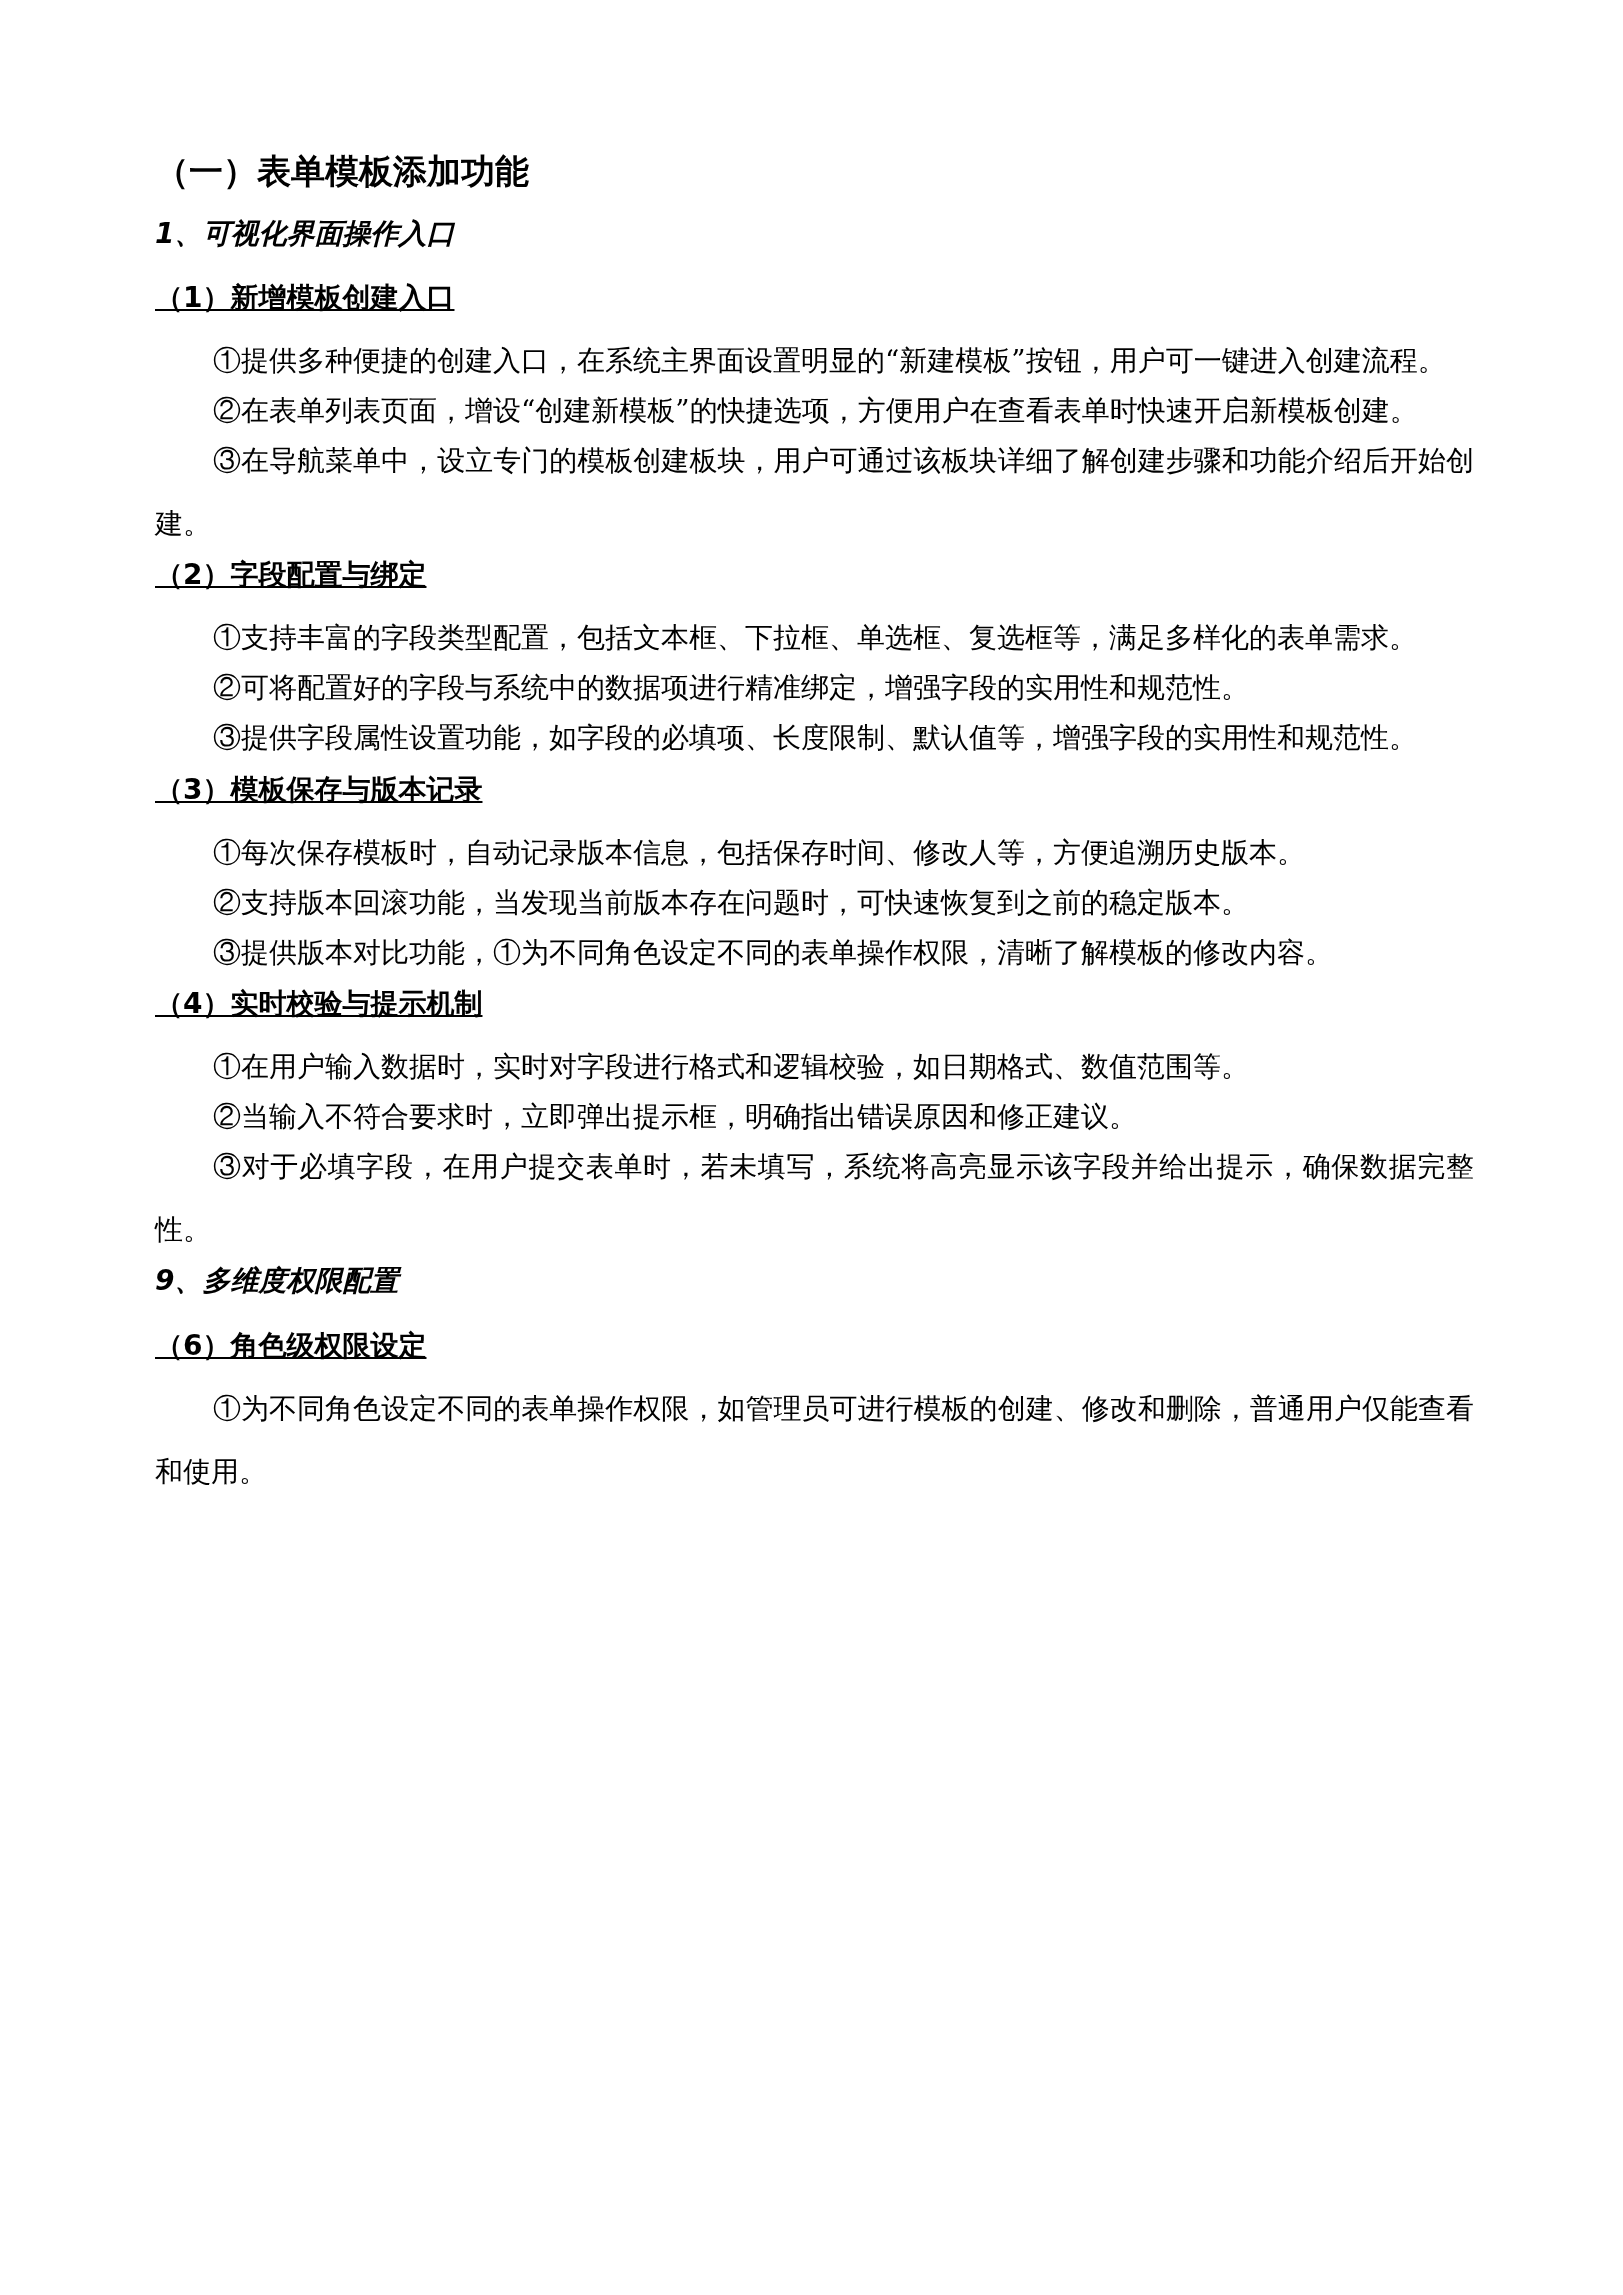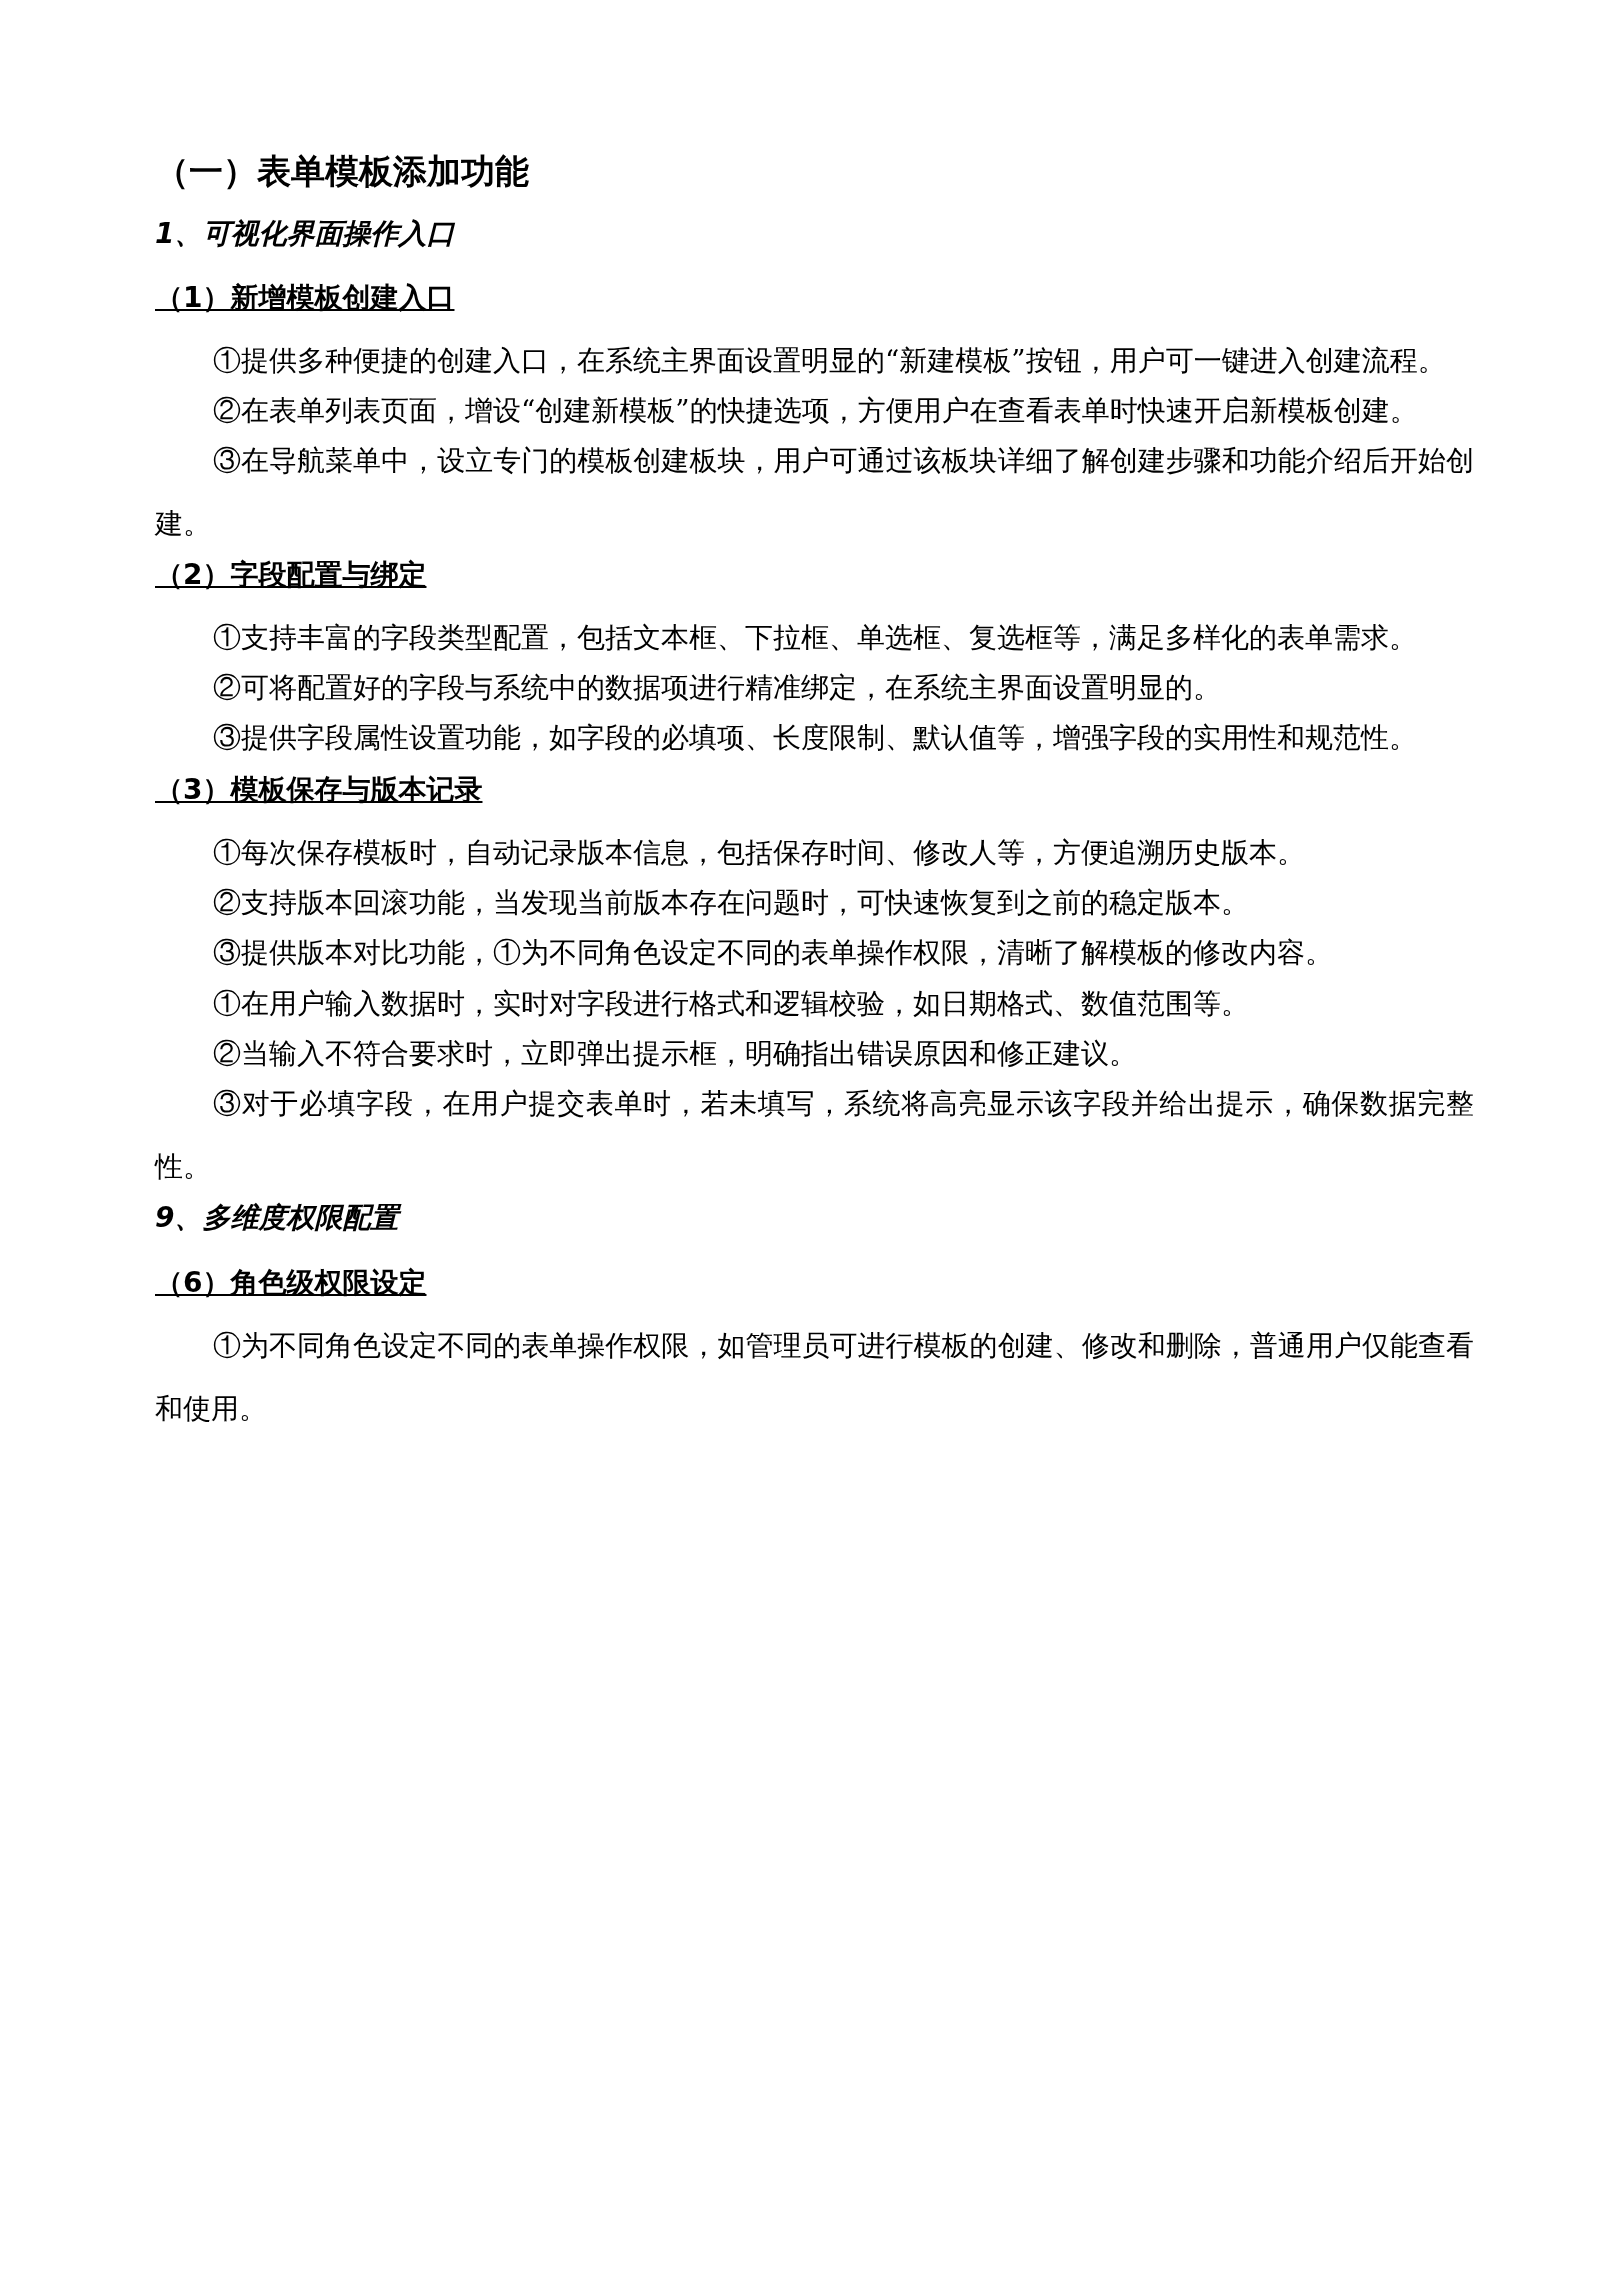--- a/index.html
+++ b/index.html
@@ -57,32 +57,33 @@
   <div class="section">
     <div class="h3">（1）新增模板创建入口</div>
     <p class="para">①提供多种便捷的创建入口，在系统主界面设置明显的“新建模板”按钮，用户可一键进入创建流程。</p>
     <p class="para">②在表单列表页面，增设“创建新模板”的快捷选项，方便用户在查看表单时快速开启新模板创建。</p>
     <p class="para block">③在导航菜单中，设立专门的模板创建板块，用户可通过该板块详细了解创建步骤和功能介绍后开始创建。</p>
   </div>
 
   <div class="section">
     <div class="h3">（2）字段配置与绑定</div>
     <p class="para">①支持丰富的字段类型配置，包括文本框、下拉框、单选框、复选框等，满足多样化的表单需求。</p>
-    <p class="para">②可将配置好的字段与系统中的数据项进行精准绑定，在系统主界面设置明显的。</p>
+    <p class="para">②可将配置好的字段与系统中的数据项进行精准绑定，增强字段的实用性和规范性。</p>
     <p class="para block">③提供字段属性设置功能，如字段的必填项、长度限制、默认值等，增强字段的实用性和规范性。</p>
   </div>
 
   <div class="section">
     <div class="h3">（3）模板保存与版本记录</div>
     <p class="para">①每次保存模板时，自动记录版本信息，包括保存时间、修改人等，方便追溯历史版本。</p>
     <p class="para">②支持版本回滚功能，当发现当前版本存在问题时，可快速恢复到之前的稳定版本。</p>
     <p class="para block">③提供版本对比功能，①为不同角色设定不同的表单操作权限，清晰了解模板的修改内容。</p>
   </div>
 
   <div class="section">
+    <div class="h3">（4）实时校验与提示机制</div>
     <p class="para">①在用户输入数据时，实时对字段进行格式和逻辑校验，如日期格式、数值范围等。</p>
     <p class="para">②当输入不符合要求时，立即弹出提示框，明确指出错误原因和修正建议。</p>
     <p class="para block">③对于必填字段，在用户提交表单时，若未填写，系统将高亮显示该字段并给出提示，确保数据完整性。</p>
   </div>
 
   <div class="h2">9、多维度权限配置</div>
 
   <div class="section">
     <div class="h3">（6）角色级权限设定</div>
     <p class="para">①为不同角色设定不同的表单操作权限，如管理员可进行模板的创建、修改和删除，普通用户仅能查看和使用。</p>

